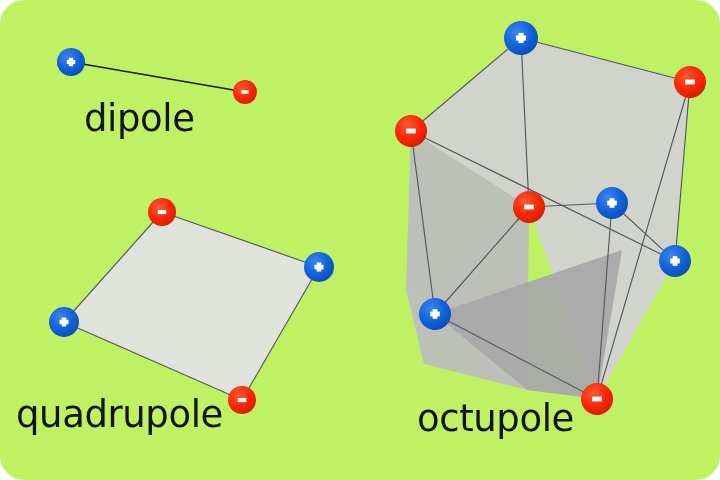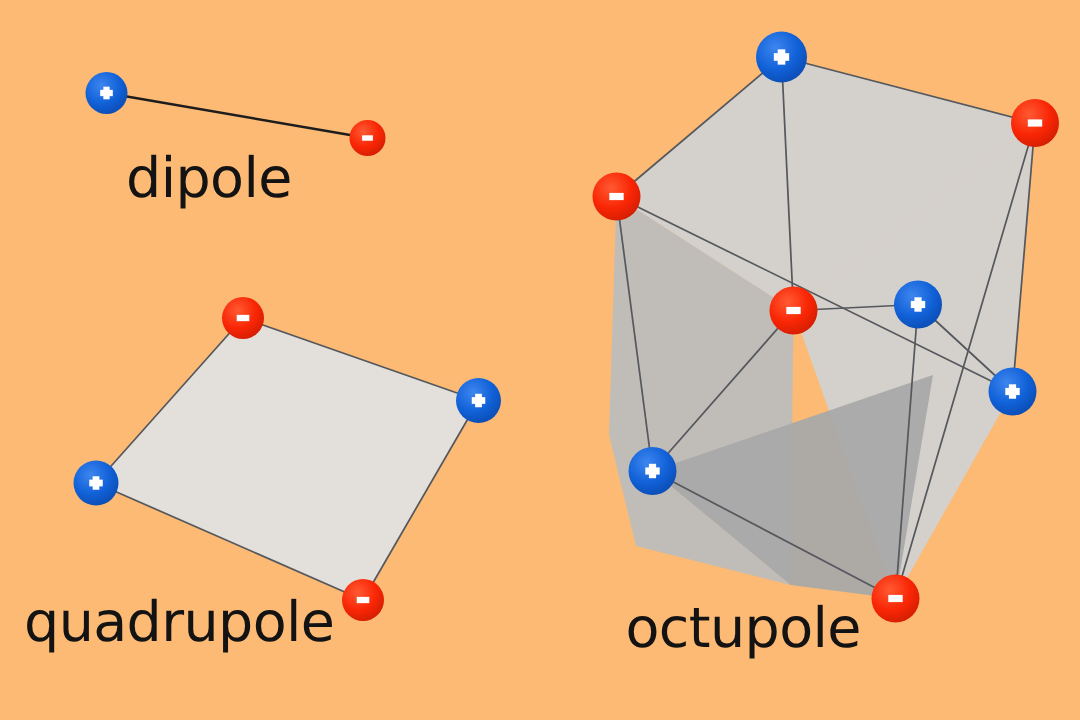--- a/index.html
+++ b/index.html
@@ -10,21 +10,22 @@
   body {
     width: 720px;
     height: 480px;
     overflow: hidden;
     font-family: "DejaVu Sans", sans-serif;
   }
   #stage {
     position: relative;
     width: 720px;
     height: 480px;
-    background: #fdba74;
+    background: #bef264;
+    border-radius: 24px;
   }
   #diagram {
     position: absolute;
     left: 0;
     top: 0;
     width: 720px;
     height: 480px;
     display: block;
   }
   .fig-label {

